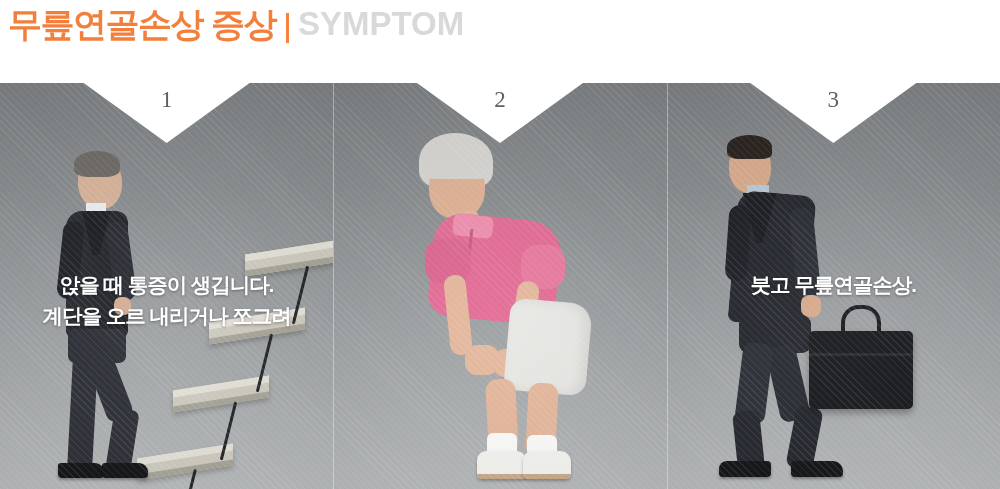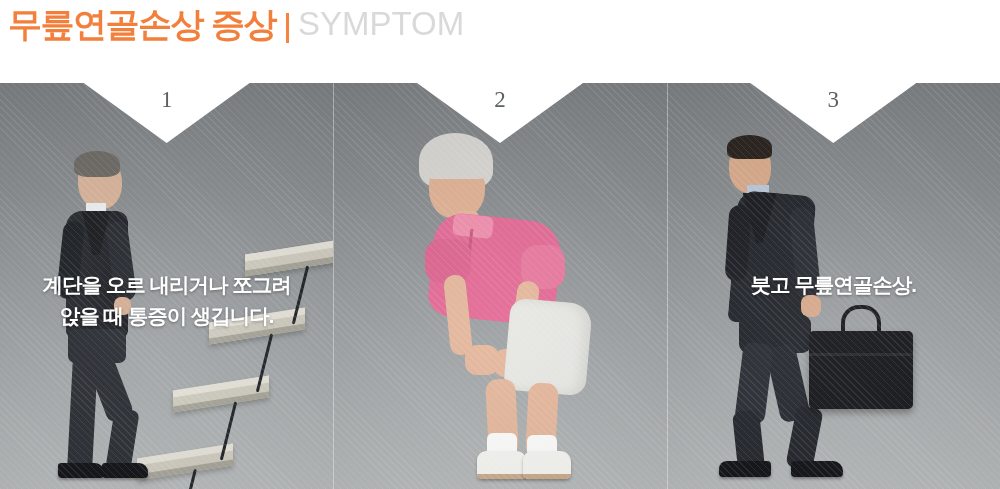--- a/index.html
+++ b/index.html
@@ -9,21 +9,21 @@
   
   .header{ position:absolute; left:0; top:0; width:1000px; height:83px;
            background:#ffffff; }
   .header-inner{ position:absolute; left:8px; top:4px;
                  display:flex; align-items:center; }
   .title-ko{ font-size:34px; font-weight:bold; color:#f2803c;
              letter-spacing:-1.5px; line-height:40px; white-space:nowrap; }
   .title-div{ display:inline-block; width:3px; height:30px;
               background:#f4843f; margin:0 9px 0 10px;
               position:relative; top:4px; }
-  .title-en{ font-size:33px; font-weight:normal; color:#d9d9d9;
+  .title-en{ font-size:33px; font-weight:bold; color:#d9d9d9;
              letter-spacing:0px; line-height:40px; white-space:nowrap; }
 
   
   .strip{ position:absolute; left:0; top:83px; width:1000px; height:406px;
           display:flex; overflow:hidden; }
   .panel{ position:relative; width:333.34px; height:406px; overflow:hidden;
           background:linear-gradient(to bottom,#7d8184 0%,#888c8e 26%,#9da1a3 62%,#b6b9ba 100%); }
   .panel + .panel{ box-shadow:inset 1px 0 0 rgba(255,255,255,.40); }
 
   
@@ -189,22 +189,22 @@
 
     <div class="vignette"></div>
     <div class="stripes"></div>
 
     <div class="notch">
       <div class="tri"></div>
       <div class="num">1</div>
     </div>
 
     <div class="caption">
+      <span class="ln">앉을 때 통증이 생깁니다.</span>
       <span class="ln">계단을 오르 내리거나 쪼그려</span>
-      <span class="ln">앉을 때 통증이 생깁니다.</span>
     </div>
   </div>
 
   <div class="panel p2">
 
     <div class="fig fig2">
 
       <div class="hair2" style="left:24px; top:0px;  width:74px; height:56px;"></div>
       <div class="head2" style="left:34px; top:24px; width:56px; height:62px;"></div>
       <div class="hair2" style="left:28px; top:16px; width:66px; height:30px;

